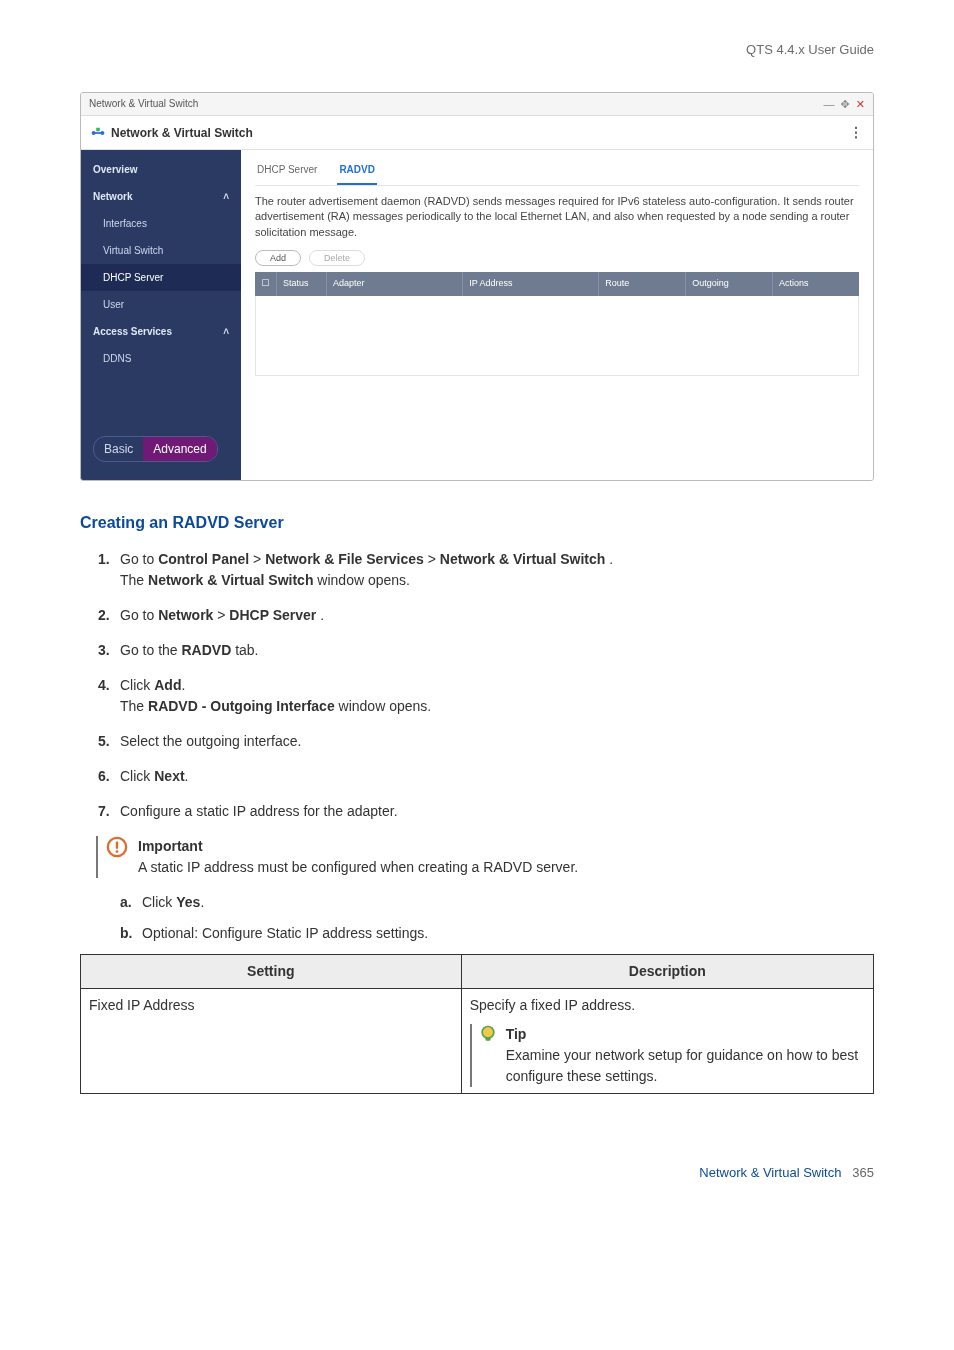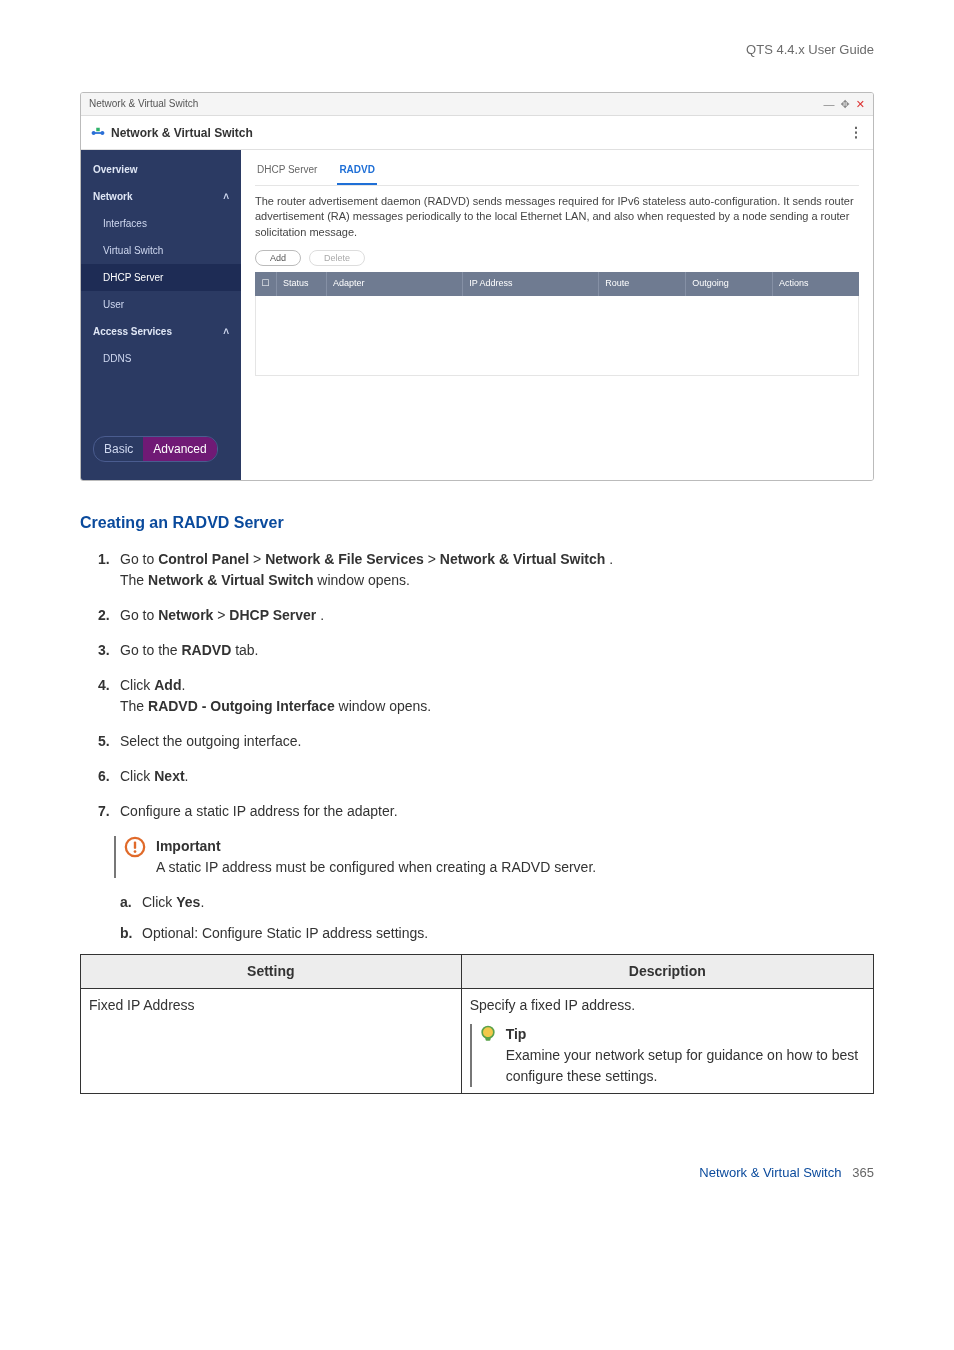--- a/index.html
+++ b/index.html
@@ -126,21 +126,21 @@
   .grid-body { border:1px solid #e5e5e5; border-top:none; height:80px; }
 
   
   h3.doc-heading { color:#0a4a9c; font-size:16px; margin:24px 0 14px 0; font-weight:700; }
   ol.steps { list-style:none; margin-left:18px; }
   ol.steps > li { margin-bottom:14px; position:relative; padding-left:22px; }
   ol.steps > li .num { position:absolute; left:0; font-weight:700; }
   .bold { font-weight:700; }
 
   .callout {
-    display:flex; gap:10px; margin:12px 0 14px 34px; align-items:flex-start;
+    display:flex; gap:10px; margin:12px 0 14px 16px; align-items:flex-start;
     border-left:2px solid #777; padding-left:8px;
   }
   .callout .icon { width:22px; height:22px; flex-shrink:0; }
   .callout .icon svg { width:22px; height:22px; }
   .callout .ct-title { font-weight:700; }
 
   ol.sub { list-style:none; margin-left:40px; }
   ol.sub > li { margin-bottom:10px; position:relative; padding-left:22px; }
   ol.sub > li .num { position:absolute; left:0; font-weight:700; }
 

